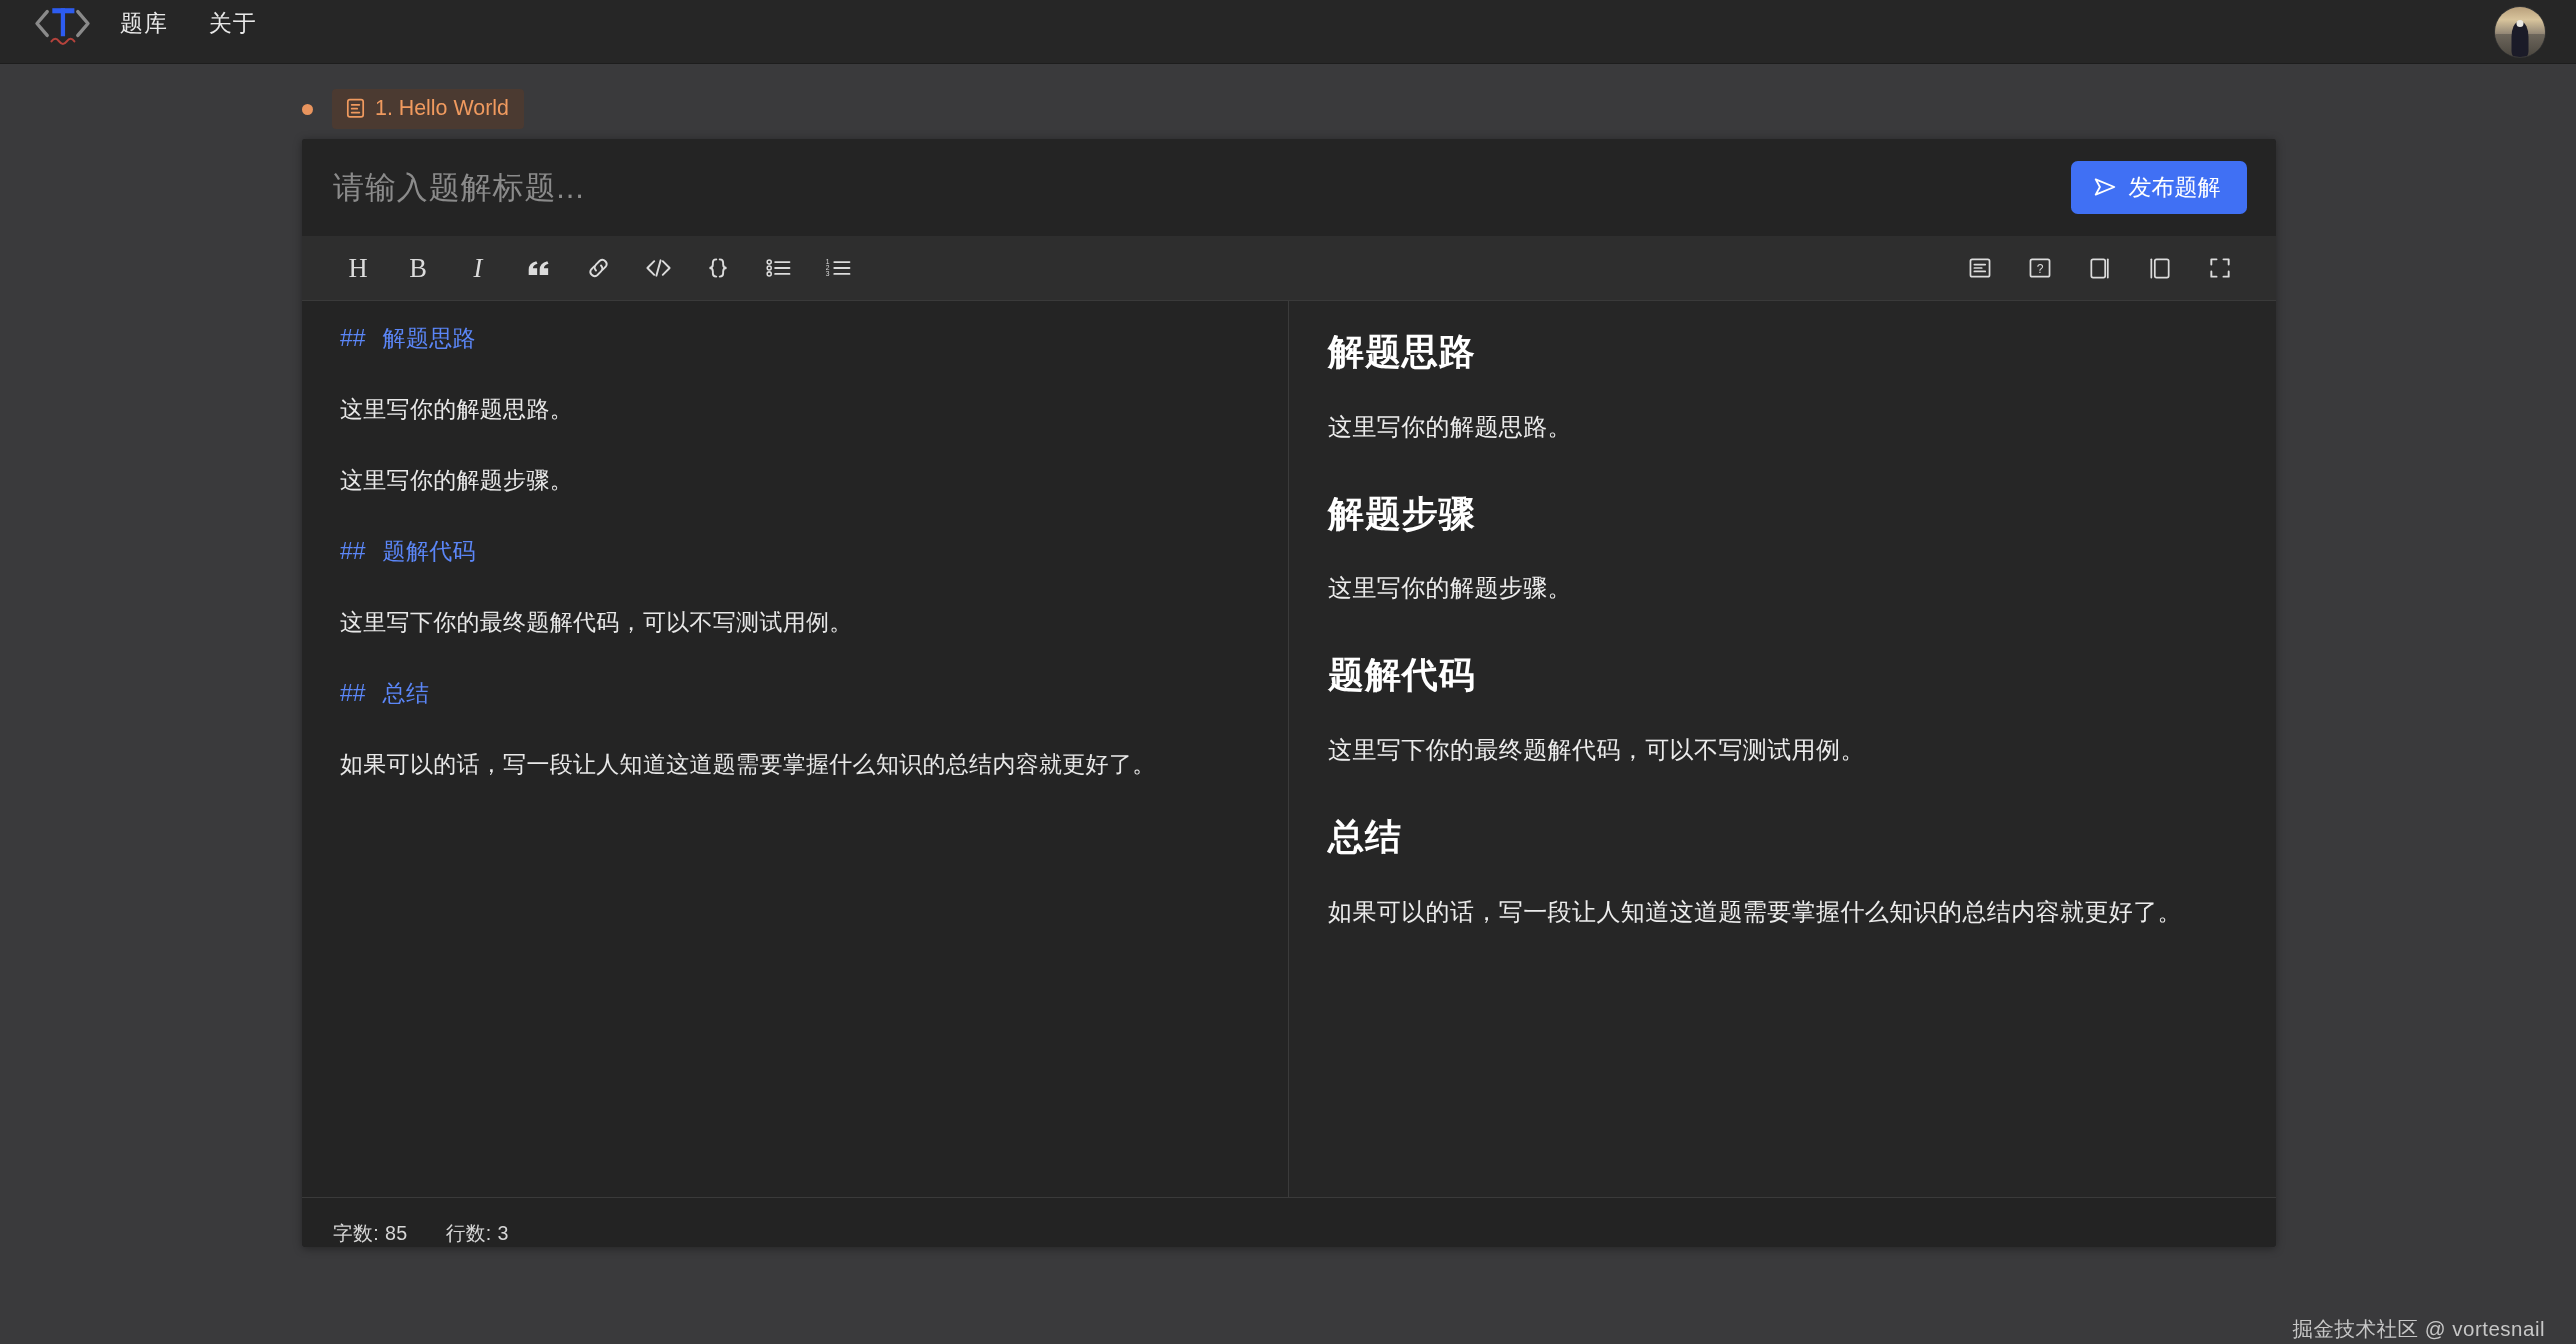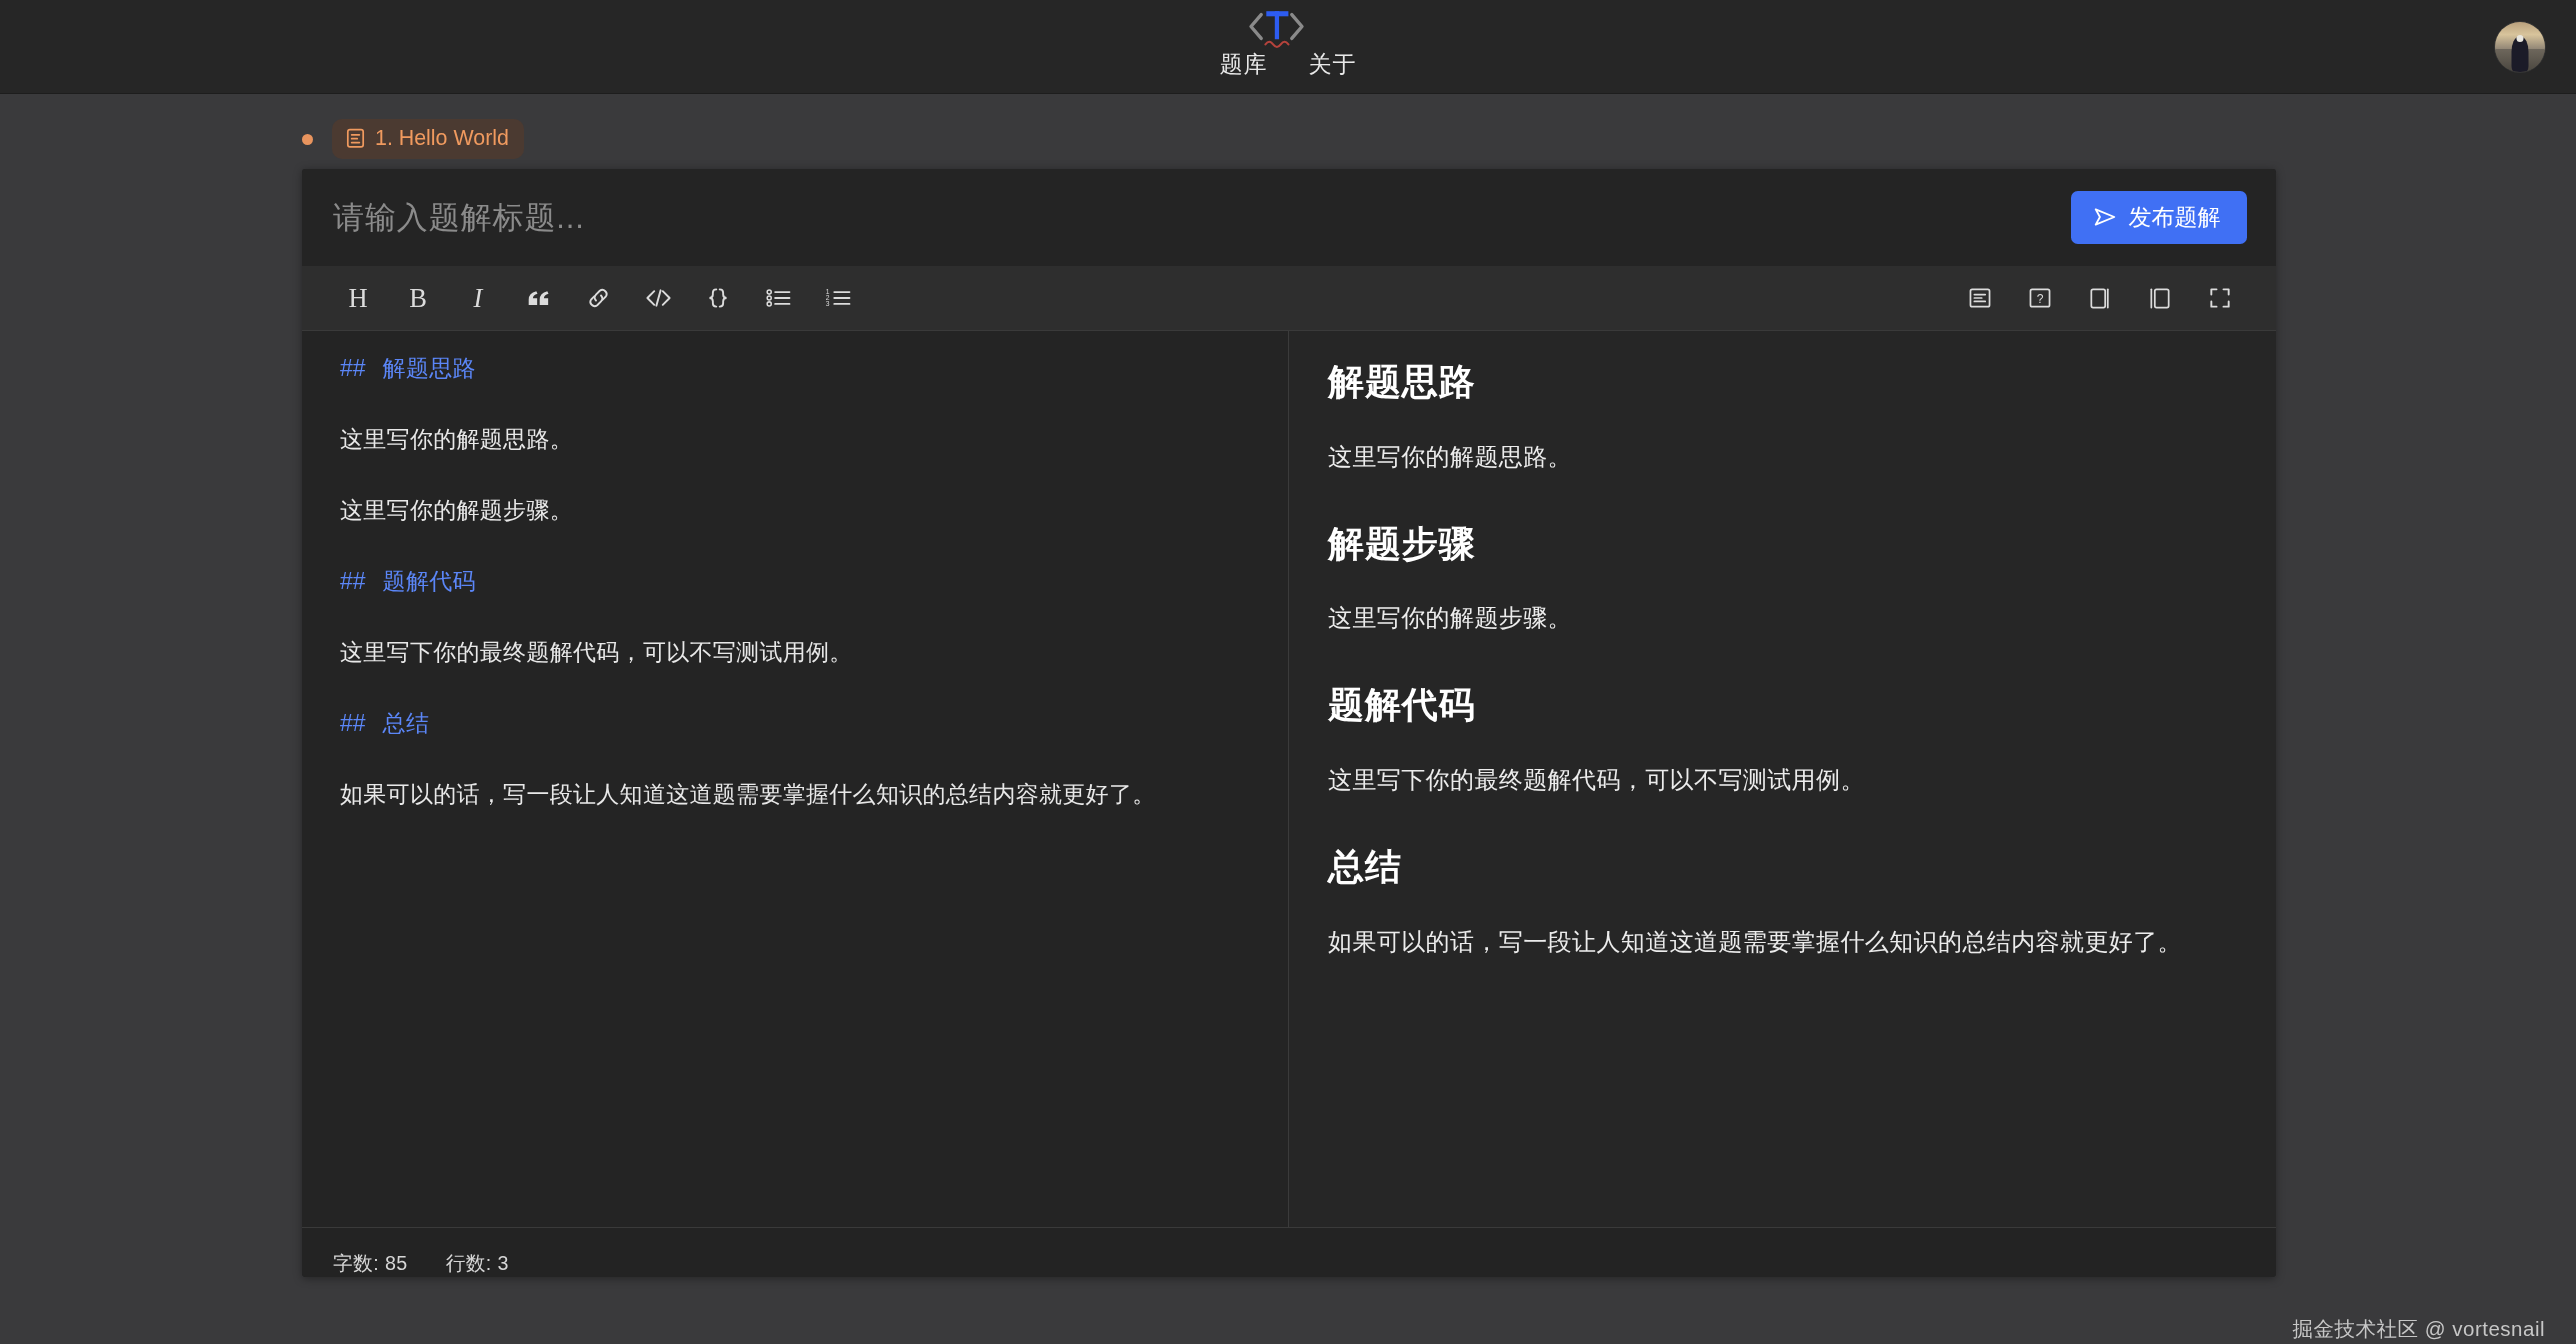--- a/index.html
+++ b/index.html
@@ -6,28 +6,27 @@
   * { box-sizing: border-box; margin: 0; padding: 0; }
   html, body {
     width: 2576px; height: 1344px;
     background: #3a3a3c;
     font-family: "Liberation Sans", "DejaVu Sans", sans-serif;
     overflow: hidden;
   }
 
   
   .navbar {
-    height: 94px;
+    height: 64px;
     background: #262626;
     display: flex;
     align-items: center;
     padding: 0 29px 16px 29px;
     border-bottom: 0.9px solid #1d1d1d;
     position: relative;
-    flex-direction: column;
   }
   .logo {
     width: 67px; height: 53px;
     position: relative;
     display: flex; align-items: center; justify-content: center;
     margin-right: 24px;
   }
   .logo svg { display:block; }
 
   .nav-links { display: flex; align-items: center; gap: 41px; }
@@ -63,21 +62,21 @@
     height: 63px;
   }
   .crumb-dot {
     width: 11px; height: 11px; border-radius: 50%;
     background: #e8945e; margin-right: 19px;
   }
   .crumb-chip {
     display: inline-flex; align-items: flex-start; gap: 10.3px;
     background: #4b3a31;
     color: #f09a5f;
-    border-radius: 10px;
+    border-radius: 4px;
     padding: 8.6px 15.4px 9.4px 13.7px;
     font-size: 21.4px;
     line-height: 1;
     cursor: pointer;
   }
   .crumb-chip svg { display:block; }
 
   
   .card {
     margin: 12px 0 0 302px;

